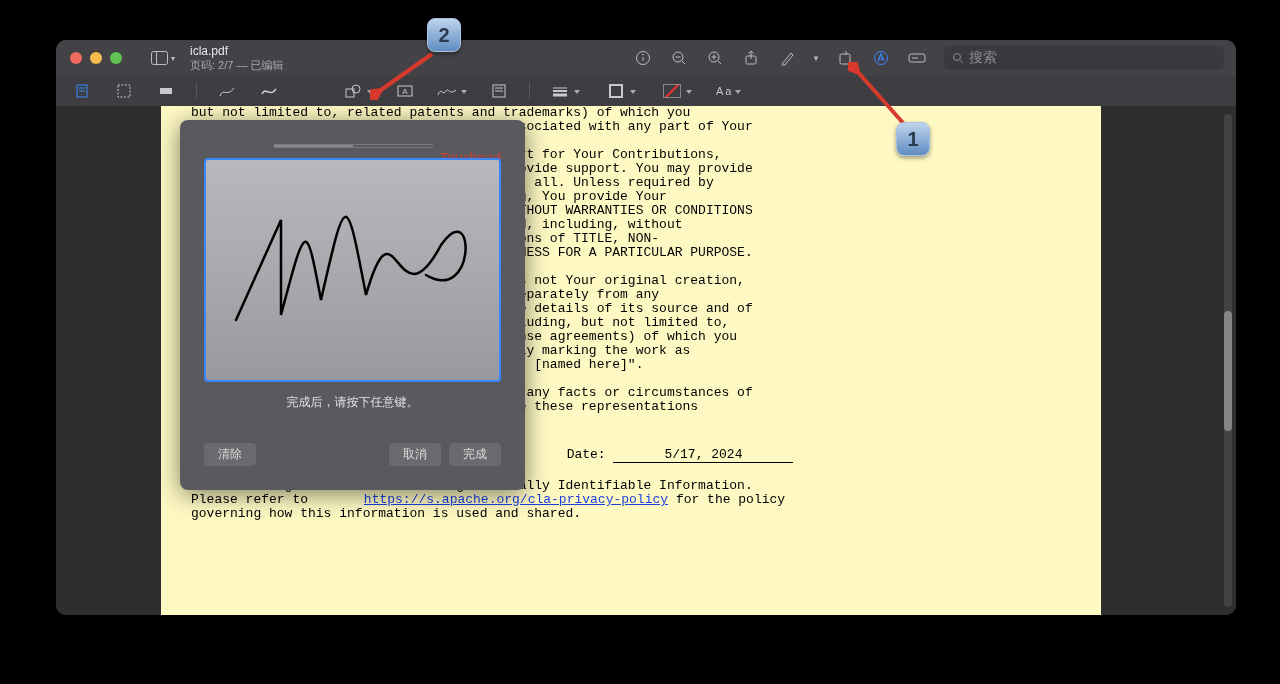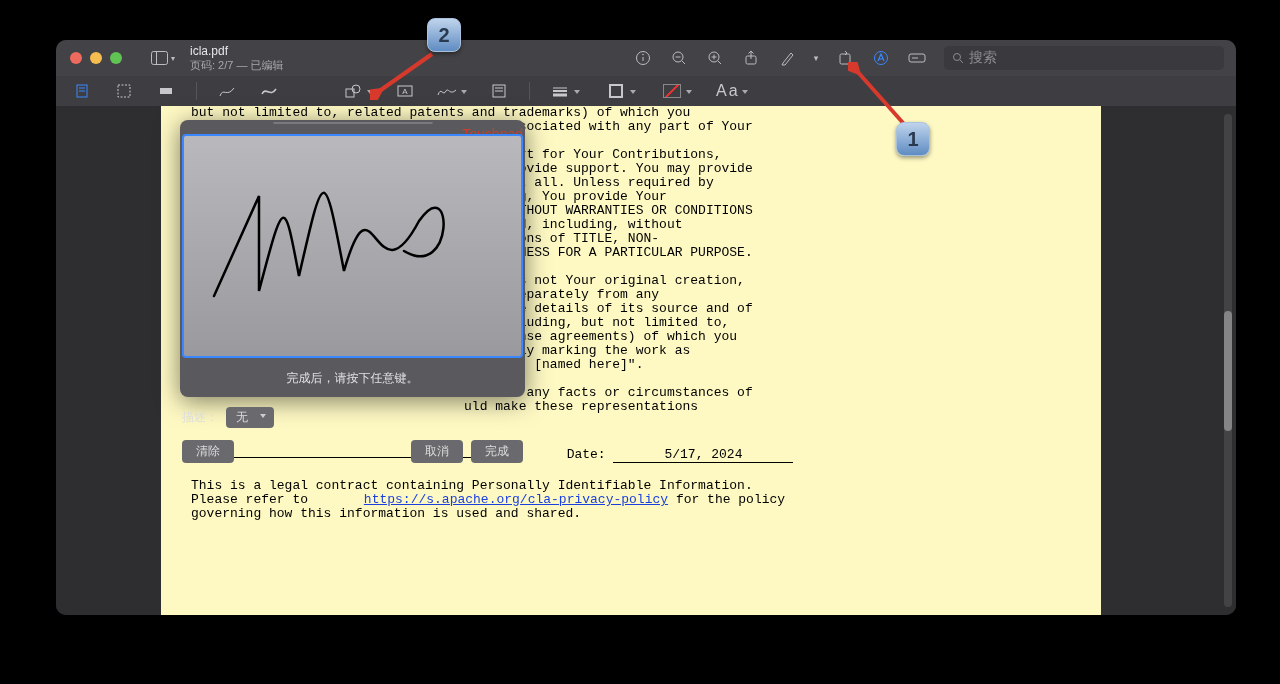--- a/index.html
+++ b/index.html
@@ -71,24 +71,24 @@
   .sig-line { display:inline-block; border-bottom: 1px solid #000; width: 280px; }
   .date-val { font-family: "Courier New", monospace; display:inline-block;
     border-bottom: 1px solid #000; width: 180px; text-align:center; }
   .page a { color: #1a3fe0; text-decoration: underline; margin-left: 48px; }
   .scroll { position:absolute; right:4px; top:8px; bottom:8px; width:8px;
     background: rgba(255,255,255,.1); border-radius:4px; }
   .scroll .thumb { position:absolute; left:0; right:0; top:40%; height:120px;
     background: rgba(255,255,255,.35); border-radius:4px; }
   
   .popover {
-    position: absolute; left: 180px; top: 120px; width: 345px; height: 277px;
+    position: absolute; left: 180px; top: 120px; width: 345px; height: 370px;
     background: #5a5a5e; border-radius: 8px;
     box-shadow: 0 4px 24px rgba(0,0,0,.5); z-index: 30;
-    display: flex; flex-direction: column; padding: 2px; color: #ddd;
+    display: flex; flex-direction: column; padding: 24px; color: #ddd;
     font-size: 12px;
   }
   .po-tabs {
     display: flex; border-radius: 5px; overflow: hidden; margin: 0 auto 10px;
     width: 160px; border: 1px solid #7a7a7e;
   }
   .po-tab {
     flex: 1; text-align: center; padding: 3px 0; font-size: 12px;
   }
   .po-tab.active { background: #8a8a8e; color: #fff; }
@@ -278,21 +278,21 @@
         </svg>
     </div>
     <div class="mb-icon dropdown" style="margin-left:14px;">
       <svg width="14" height="14" viewBox="0 0 14 14">
           <rect x="1" y="1" width="12" height="12" fill="none" stroke="currentColor" stroke-width="2"></rect>
         </svg>
     </div>
     <div class="mb-icon dropdown" style="margin-left:14px;">
       <div class="color-swatch"></div>
     </div>
-    <div class="mb-icon dropdown txt-btn" style="margin-left:14px;width:auto;font-size:16px;">Aa</div>
+    <div class="mb-icon dropdown txt-btn" style="margin-left:14px;width:auto;font-size:11px;">Aa</div>
   </div>
 
   <div class="doc-viewport">
     <div class="page">
       <pre>but not limited to, related patents and trademarks) of which you
                                     are associated with any part of Your</pre>
       <pre style="margin-top:14px;">                                   e support for Your Contributions,
                                    e to provide support. You may provide
                                    r not at all. Unless required by
                                     writing, You provide Your
@@ -334,26 +334,20 @@
   </div>
   <div style="position:relative;">
     <div class="po-touch">Touchpad</div>
     <div class="po-canvas">
       <svg width="260" height="140" viewBox="0 0 260 140">
         <path d="M10 120 L55 20 L55 115 C80 20 80 20 95 100 C120 -10 120 -10 140 95 C170 -10 170 130 215 45 C250 -5 250 105 200 75" fill="none" stroke="#000" stroke-width="2.5" stroke-linecap="round"></path>
       </svg>
     </div>
   </div>
   <div class="po-hint">完成后，请按下任意键。</div>
-  <div class="po-desc-row">
-    <span>描述：</span>
-    <div class="po-select">
-      <span>无</span>
-    </div>
-  </div>
   <div class="po-btns">
     <div class="po-btn left">清除</div>
     <div class="po-btn">取消</div>
     <div class="po-btn">完成</div>
   </div>
 </div>
 
 <div class="callout c1">1</div>
 <svg class="arrow" style="left:848px; top:62px;" width="66" height="66">
   <defs>

